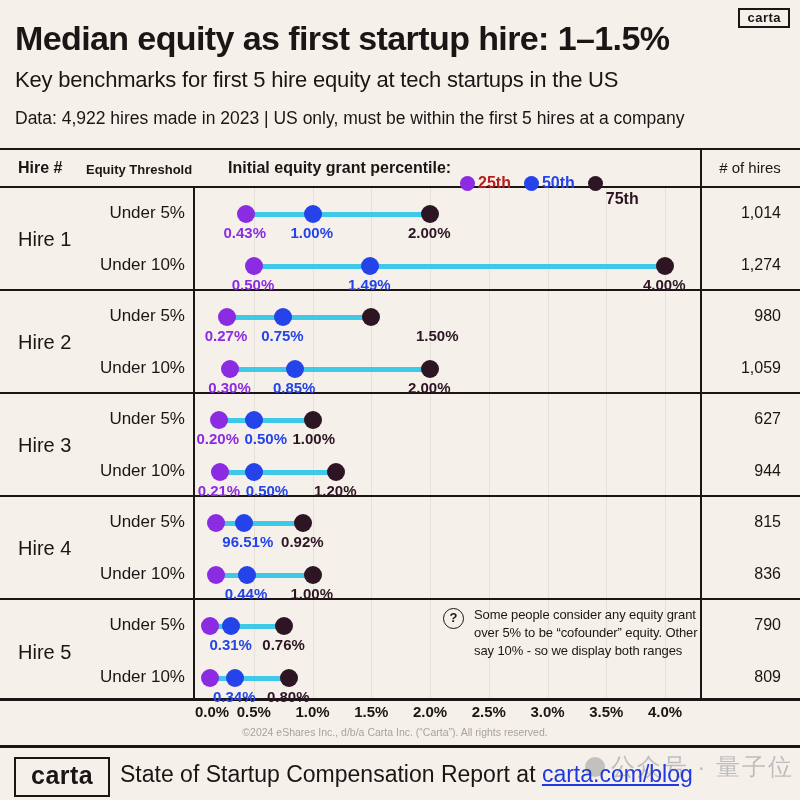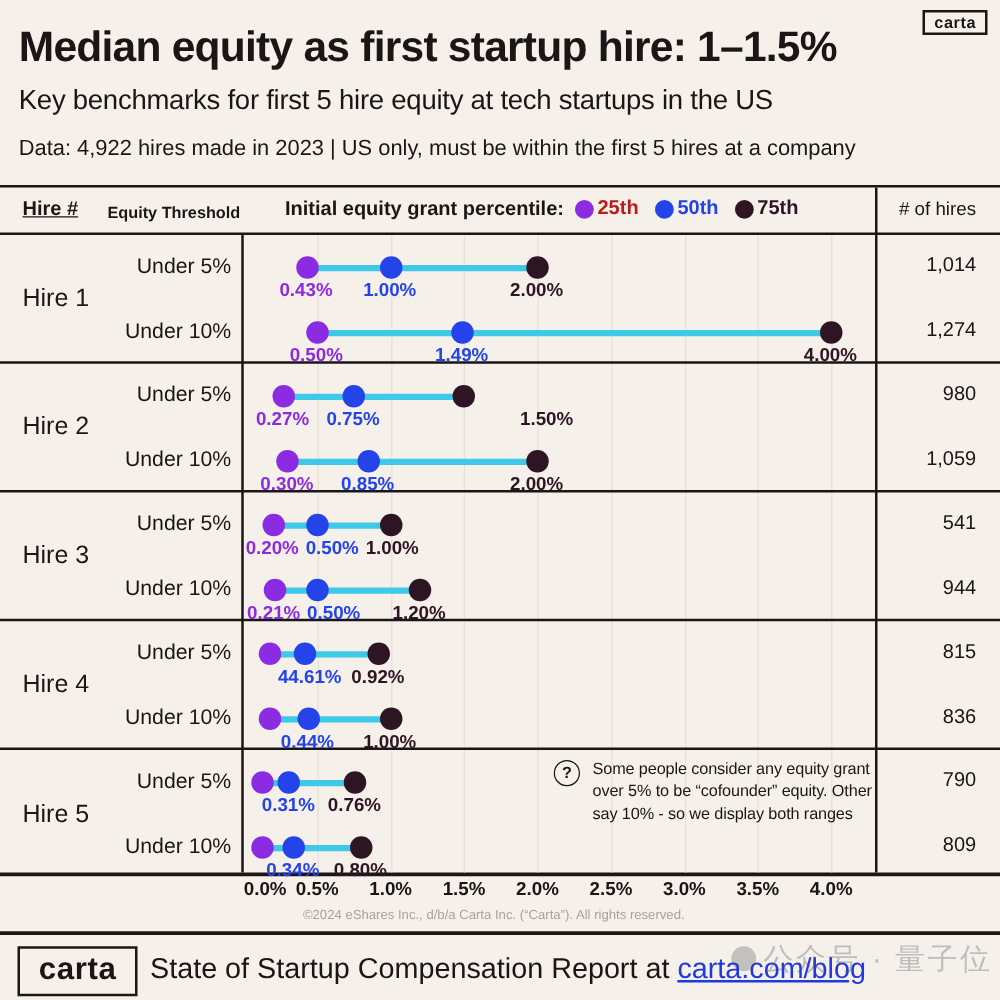--- a/index.html
+++ b/index.html
@@ -9,21 +9,21 @@
 
   
   .badge { position:absolute; right:10px; top:8px; border:2px solid var(--ink); padding:0 7px 1px; font-size:13px; font-weight:600; letter-spacing:.5px; }
   .title { position:absolute; left:15px; top:19px; font-size:34px; font-weight:700; letter-spacing:-.6px; }
   .subtitle { position:absolute; left:15px; top:67px; font-size:22px; font-weight:500; letter-spacing:-.2px; }
   .datanote { position:absolute; left:15px; top:108px; font-size:17.5px; font-weight:400; }
 
   
   #table { position:absolute; left:0; top:148px; width:800px; height:553px; border-top:2px solid var(--ink); border-bottom:3px solid var(--ink); }
   #thead { position:relative; height:38px; border-bottom:2px solid var(--ink); }
-  #th-hire { position:absolute; left:18px; top:9px; font-size:16px; font-weight:600;text-decoration:underline; }
+  #th-hire { position:absolute; left:18px; top:9px; font-size:16px; font-weight:600; }
   #th-threshold { position:absolute; left:86px; top:12px; font-size:13px; font-weight:600; }
   #th-legend-label { position:absolute; left:228px; top:9px; font-size:16px; font-weight:600; }
   #legend { position:absolute; left:460px; top:8px; display:flex; gap:13px; }
   .legend-item { display:flex; align-items:center; gap:3px; }
   .legend-dot { width:15px; height:15px; border-radius:50%; }
   .legend-label { font-size:16px; font-weight:700; }
   #th-count { position:absolute; left:700px; width:100px; top:9px; text-align:center; font-size:15px; font-weight:400; }
 
   #groups { position:relative; }
   .group { position:relative; height:103px; border-bottom:2px solid var(--ink); }
@@ -91,21 +91,21 @@
           <span class="legend-item">
             <span class="legend-dot" style="background: rgb(139, 43, 226);"></span>
             <span class="legend-label" style="color: #b91c1c;">25th</span>
           </span>
           <span class="legend-item">
             <span class="legend-dot" style="background: rgb(36, 67, 232);"></span>
             <span class="legend-label" style="color: rgb(36, 67, 232);">50th</span>
           </span>
           <span class="legend-item">
             <span class="legend-dot" style="background: rgb(46, 21, 36);"></span>
-            <span class="legend-label" style="color: rgb(46, 21, 36);">75th</span>
+            <span class="legend-label" style="color: rgb(46, 21, 36); margin-top: 32px;">75th</span>
           </span>
         </span>
       <span id="th-count"># of hires</span>
     </div>
 
     <div id="groups">
         <div class="group">
           <div class="hire-label">Hire 1</div>
           <div class="threshold" style="top: 15px;">Under 5%</div>
           <div class="dline" style="left: 245.525px; width: 184.475px; top: 23.5px;"></div>
@@ -150,39 +150,39 @@
         <div class="group">
           <div class="hire-label">Hire 3</div>
           <div class="threshold" style="top: 15px;">Under 5%</div>
           <div class="dline" style="left: 218.5px; width: 94px; top: 23.5px;"></div>
           <div class="dot dot-p25" style="left: 209.5px; top: 17px;"></div>
           <div class="dot dot-p50" style="left: 244.75px; top: 17px;"></div>
           <div class="dot dot-p75" style="left: 303.5px; top: 17px;"></div>
           <div class="vlabel vl-p25" style="left: 196.5px; top: 36px;">0.20%</div>
           <div class="vlabel vl-p50" style="left: 244.5px; top: 36px;">0.50%</div>
           <div class="vlabel vl-p75" style="left: 292.5px; top: 36px;">1.00%</div>
-          <div class="count" style="top: 16px;">541</div>
+          <div class="count" style="top: 16px;">627</div>
           <div class="threshold" style="top: 67px;">Under 10%</div>
           <div class="dline" style="left: 219.675px; width: 116.325px; top: 75.5px;"></div>
           <div class="dot dot-p25" style="left: 210.675px; top: 69px;"></div>
           <div class="dot dot-p50" style="left: 244.75px; top: 69px;"></div>
           <div class="dot dot-p75" style="left: 327px; top: 69px;"></div>
           <div class="vlabel vl-p25" style="left: 197.675px; top: 88px;">0.21%</div>
           <div class="vlabel vl-p50" style="left: 245.675px; top: 88px;">0.50%</div>
           <div class="vlabel vl-p75" style="left: 314px; top: 88px;">1.20%</div>
           <div class="count" style="top: 68px;">944</div>
         </div>
         <div class="group">
           <div class="hire-label">Hire 4</div>
           <div class="threshold" style="top: 15px;">Under 5%</div>
           <div class="dline" style="left: 216.15px; width: 86.95px; top: 23.5px;"></div>
           <div class="dot dot-p25" style="left: 207.15px; top: 17px;"></div>
           <div class="dot dot-p50" style="left: 235.35px; top: 17px;"></div>
           <div class="dot dot-p75" style="left: 294.1px; top: 17px;"></div>
-          <div class="vlabel vl-p50" style="left: 222.35px; top: 36px;">44.61%</div>
+          <div class="vlabel vl-p50" style="left: 222.35px; top: 36px;">96.51%</div>
           <div class="vlabel vl-p75" style="left: 281.1px; top: 36px;">0.92%</div>
           <div class="count" style="top: 16px;">815</div>
           <div class="threshold" style="top: 67px;">Under 10%</div>
           <div class="dline" style="left: 216.15px; width: 96.35px; top: 75.5px;"></div>
           <div class="dot dot-p25" style="left: 207.15px; top: 69px;"></div>
           <div class="dot dot-p50" style="left: 237.7px; top: 69px;"></div>
           <div class="dot dot-p75" style="left: 303.5px; top: 69px;"></div>
           <div class="vlabel vl-p50" style="left: 224.7px; top: 88px;">0.44%</div>
           <div class="vlabel vl-p75" style="left: 290.5px; top: 88px;">1.00%</div>
           <div class="count" style="top: 68px;">836</div>

